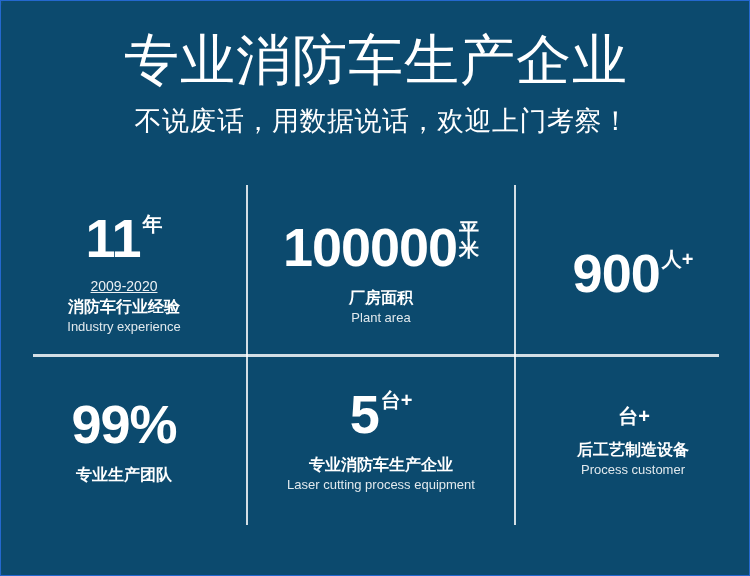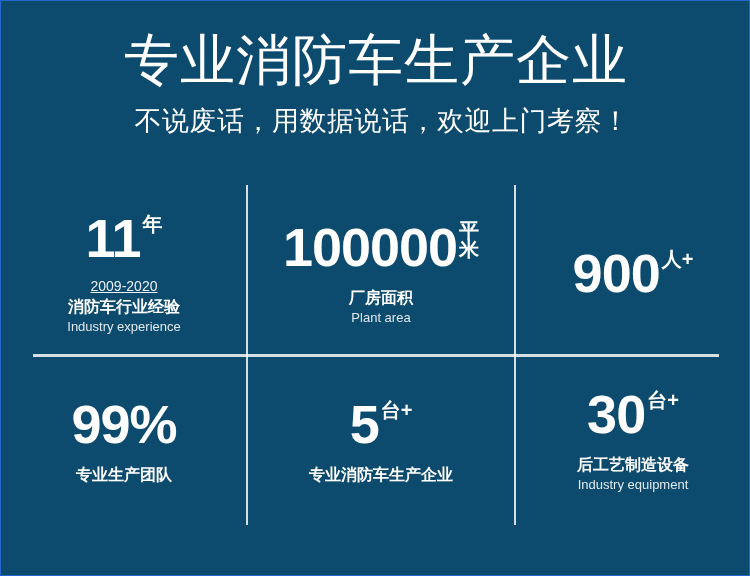--- a/index.html
+++ b/index.html
@@ -218,31 +218,31 @@
       </div>
     </div>
 
     <div class="cell">
       <div class="num-row">
         <span class="big-num">5</span>
         <span class="suffix">台+</span>
       </div>
       <div class="labels">
         <div class="label-cn">专业消防车生产企业</div>
+        <div class="label-en">Laser cutting process equipment</div>
       </div>
     </div>
 
     <div class="cell">
       <div class="num-row">
-        <span class="big-num">30</span>
         <span class="suffix">台+</span>
       </div>
       <div class="labels">
         <div class="label-cn">后工艺制造设备</div>
-        <div class="label-en">Industry equipment</div>
+        <div class="label-en">Process customer</div>
       </div>
     </div>
 
   </div>
 
   <div class="divider v v1"></div>
   <div class="divider v v2"></div>
   <div class="divider h"></div>
 
 </div>

